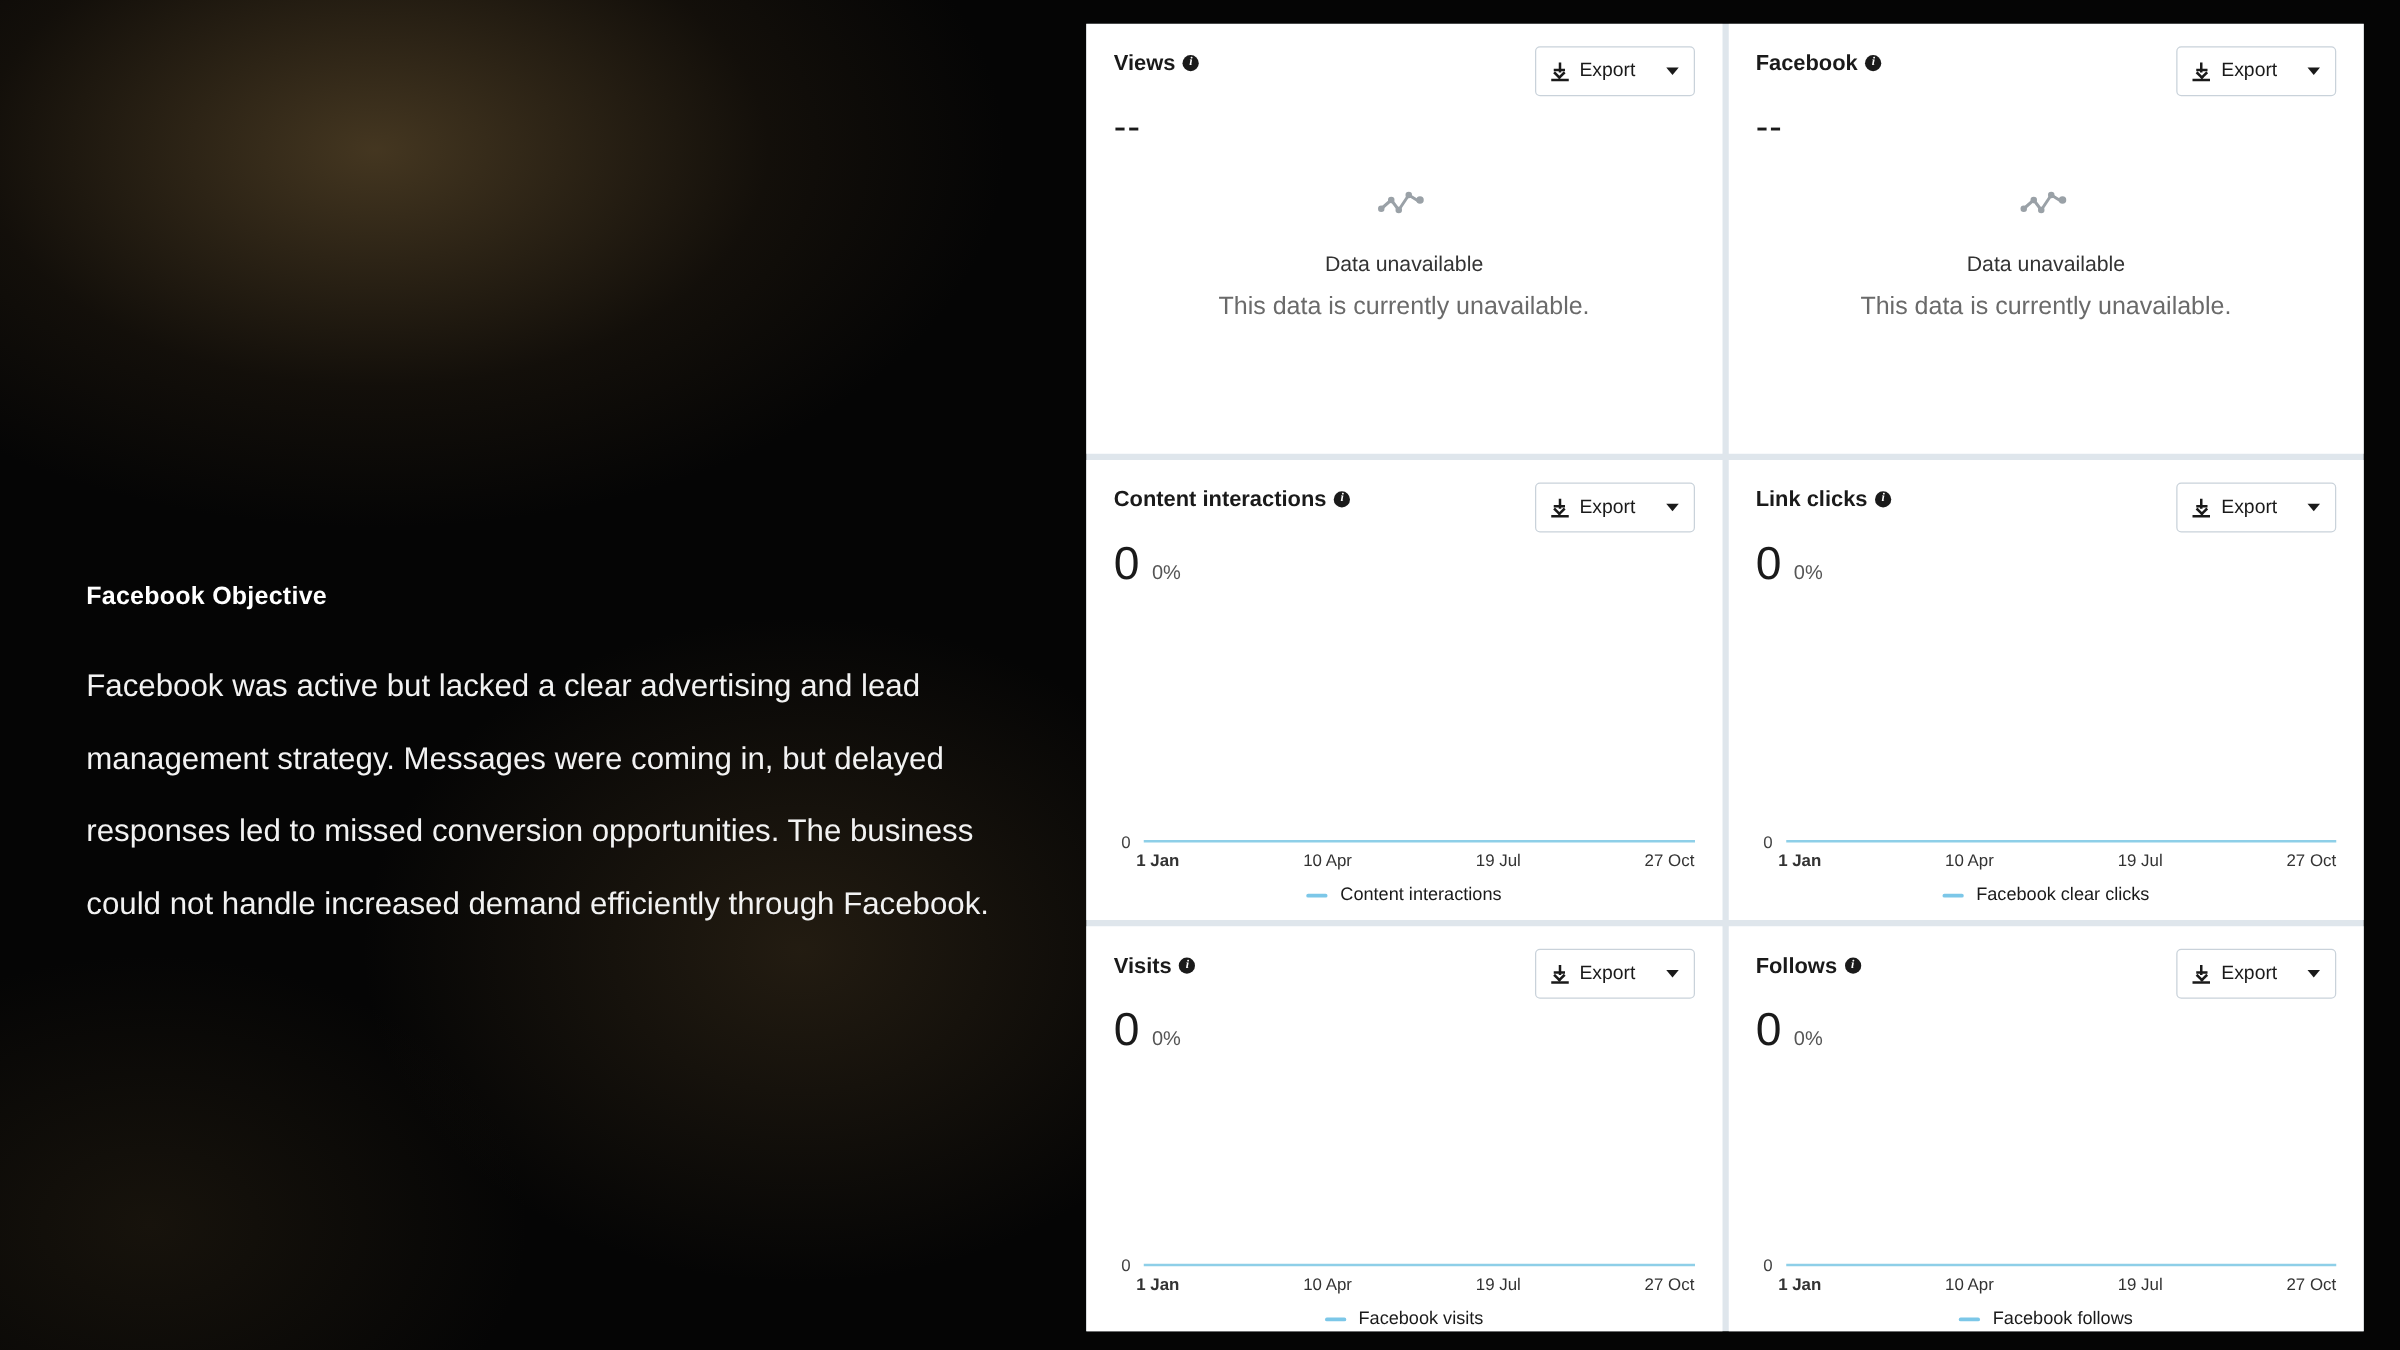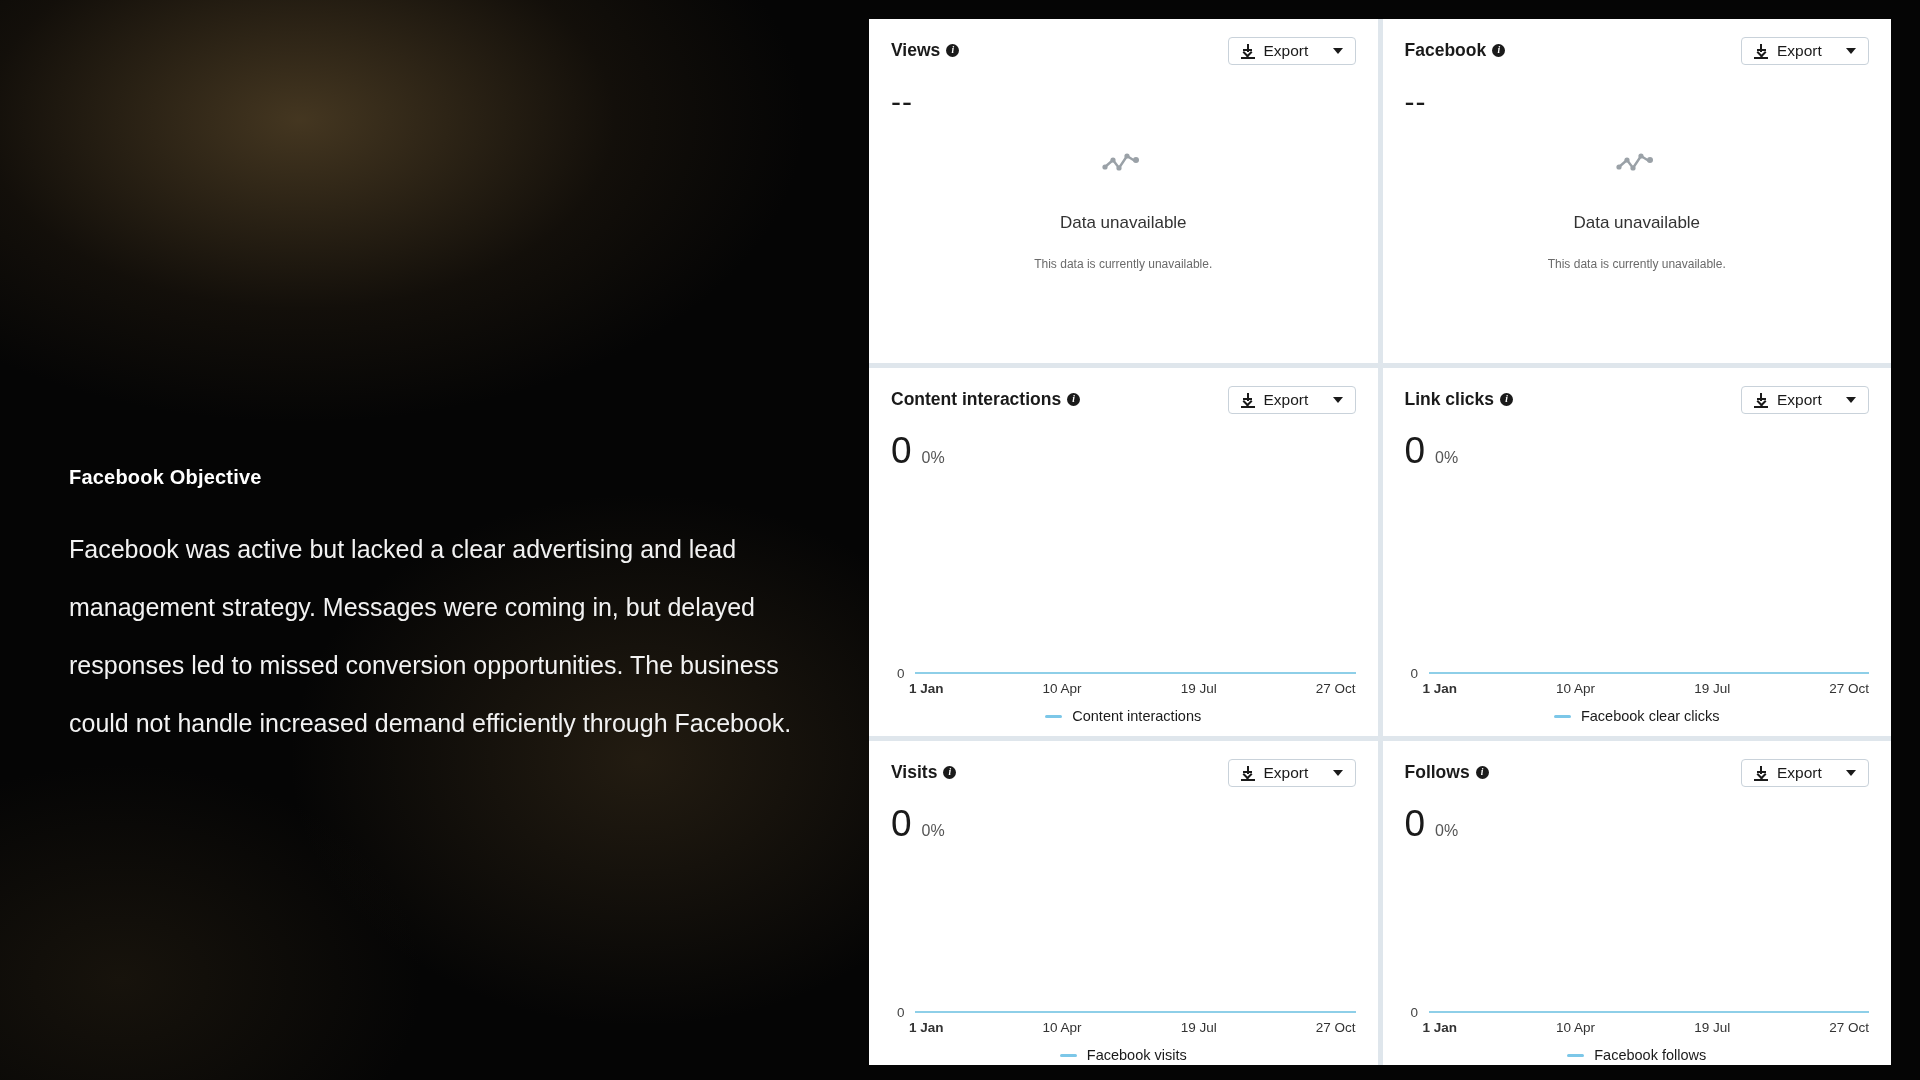--- a/index.html
+++ b/index.html
@@ -70,21 +70,21 @@
   .info-icon {
     display: inline-block; width: 13px; height: 13px; border-radius: 50%;
     background: #1a1a1a; color: #fff; font-size: 9.5px; line-height: 13px;
     text-align: center; font-weight: bold; font-style: italic;
     font-family: "Liberation Serif", serif;
   }
   .export-btn {
     display: flex; align-items: center; gap: 9px;
     border: 1px solid #c9d2da; border-radius: 4px;
     background: #fff;
-    height: 28px; padding: 0 12px;
+    height: 40px; padding: 0 12px;
     font-size: 15.5px; color: #1a1a1a;
     cursor: pointer;
     min-width: 128px;
     justify-content: flex-start;
   }
   .dl-icon { width: 14px; height: 15px; display:inline-block; position: relative; }
   .dl-icon::before {
     content:""; position:absolute; left:6px; top:0; width:2px; height:8px; background:#1a1a1a;
   }
   .dl-icon::after {
@@ -107,24 +107,24 @@
     border-top: 6.5px solid #1a1a1a;
   }
 
   .big-dash { font-size: 30px; color: #1a1a1a; margin-top: 14px; letter-spacing: 1px; font-weight: 400;}
   .metric-row { display: flex; align-items: baseline; gap: 10px; margin-top: 12px; }
   .metric-num { font-size: 37px; color: #1a1a1a; font-weight: 400; line-height: 1; }
   .metric-pct { font-size: 16px; color: #555; }
 
   .unavailable {
     position: absolute; left: 0; right: 0; top: 128px;
-    display: flex; flex-direction: column; align-items: center; gap: 24px;
+    display: flex; flex-direction: column; align-items: center; gap: 12px;
   }
   .unavailable .ua-title { font-size: 17px; color: #333; font-weight: 400; }
-  .unavailable .ua-sub { font-size: 12px; color: #6a6a6a; }
+  .unavailable .ua-sub { font-size: 20px; color: #6a6a6a; }
   .ua-icon { margin-bottom: 8px; }
 
   .chart-area { position: absolute; left: 22px; right: 22px; bottom: 0; height: 200px; }
   .axis-line { position: absolute; left: 24px; right: 0; bottom: 62px; height: 2px; background: #8ecfe8; }
   .y-zero { position: absolute; left: 6px; bottom: 55px; font-size: 13.5px; color: #444; }
   .x-labels {
     position: absolute; left: 24px; right: 0; bottom: 40px;
     display: flex; justify-content: space-between; font-size: 13.5px; color: #333;
   }
   .x-labels span:first-child { margin-left: -6px; font-weight: bold; }

